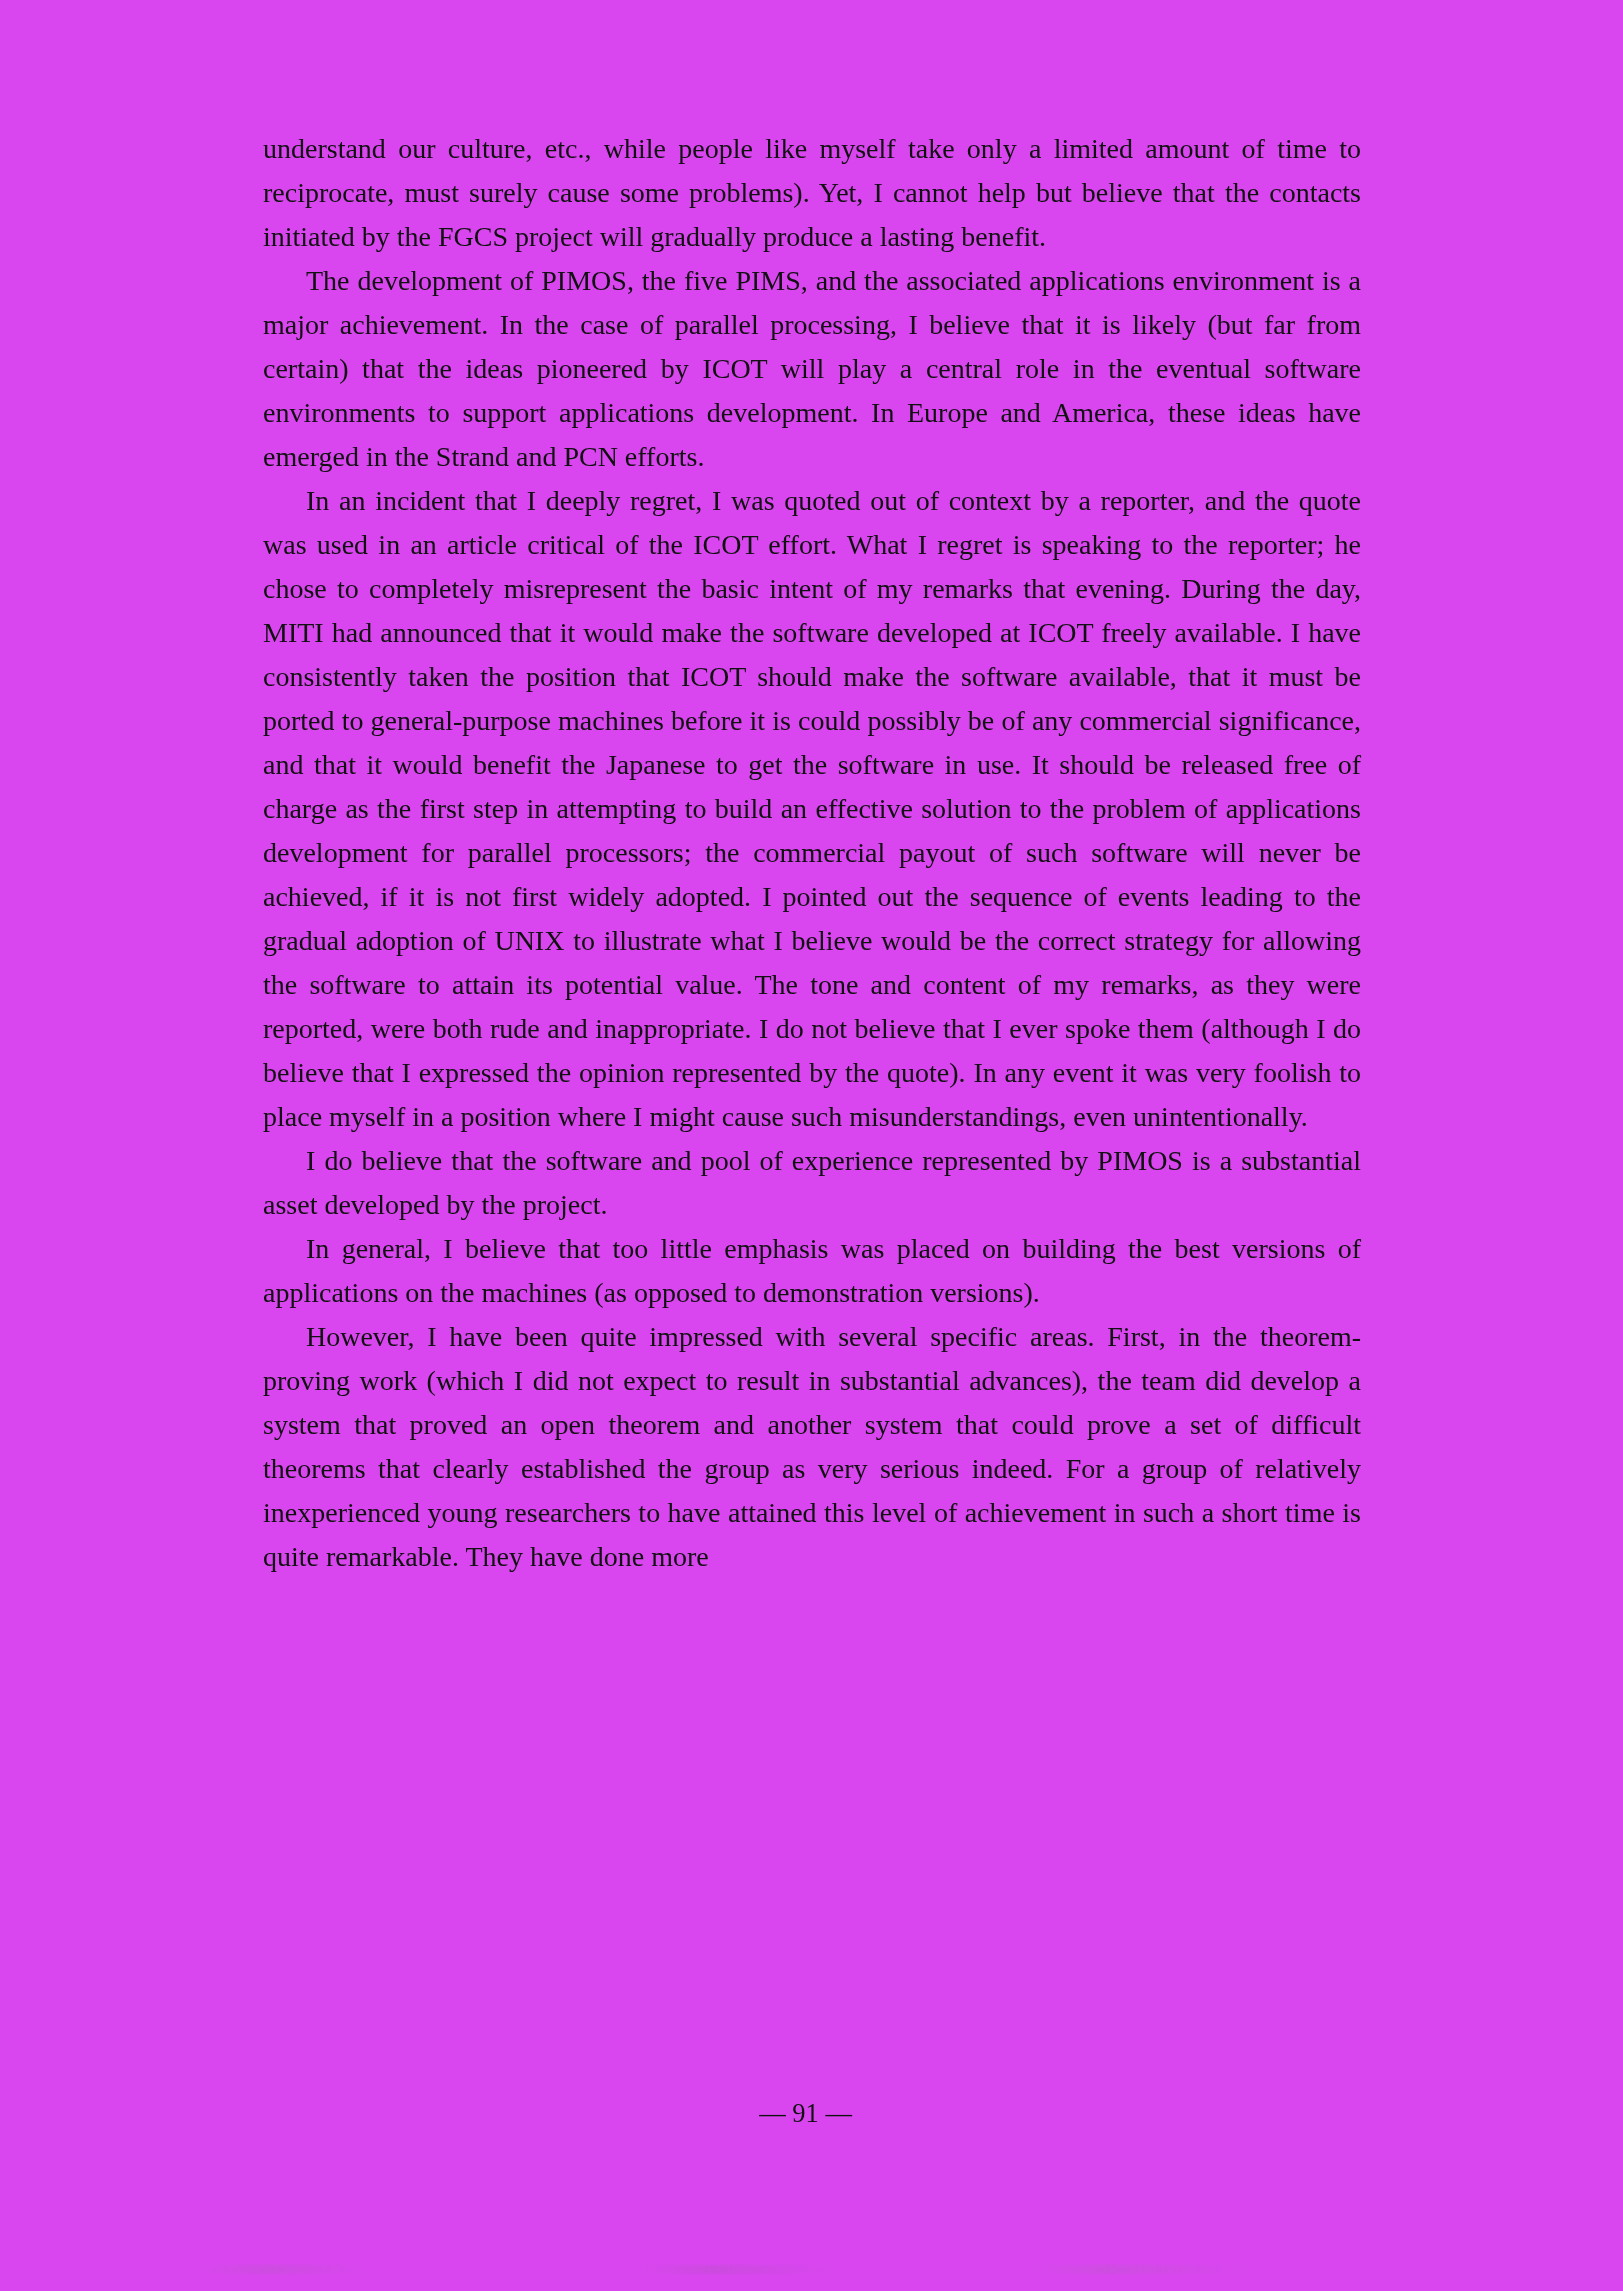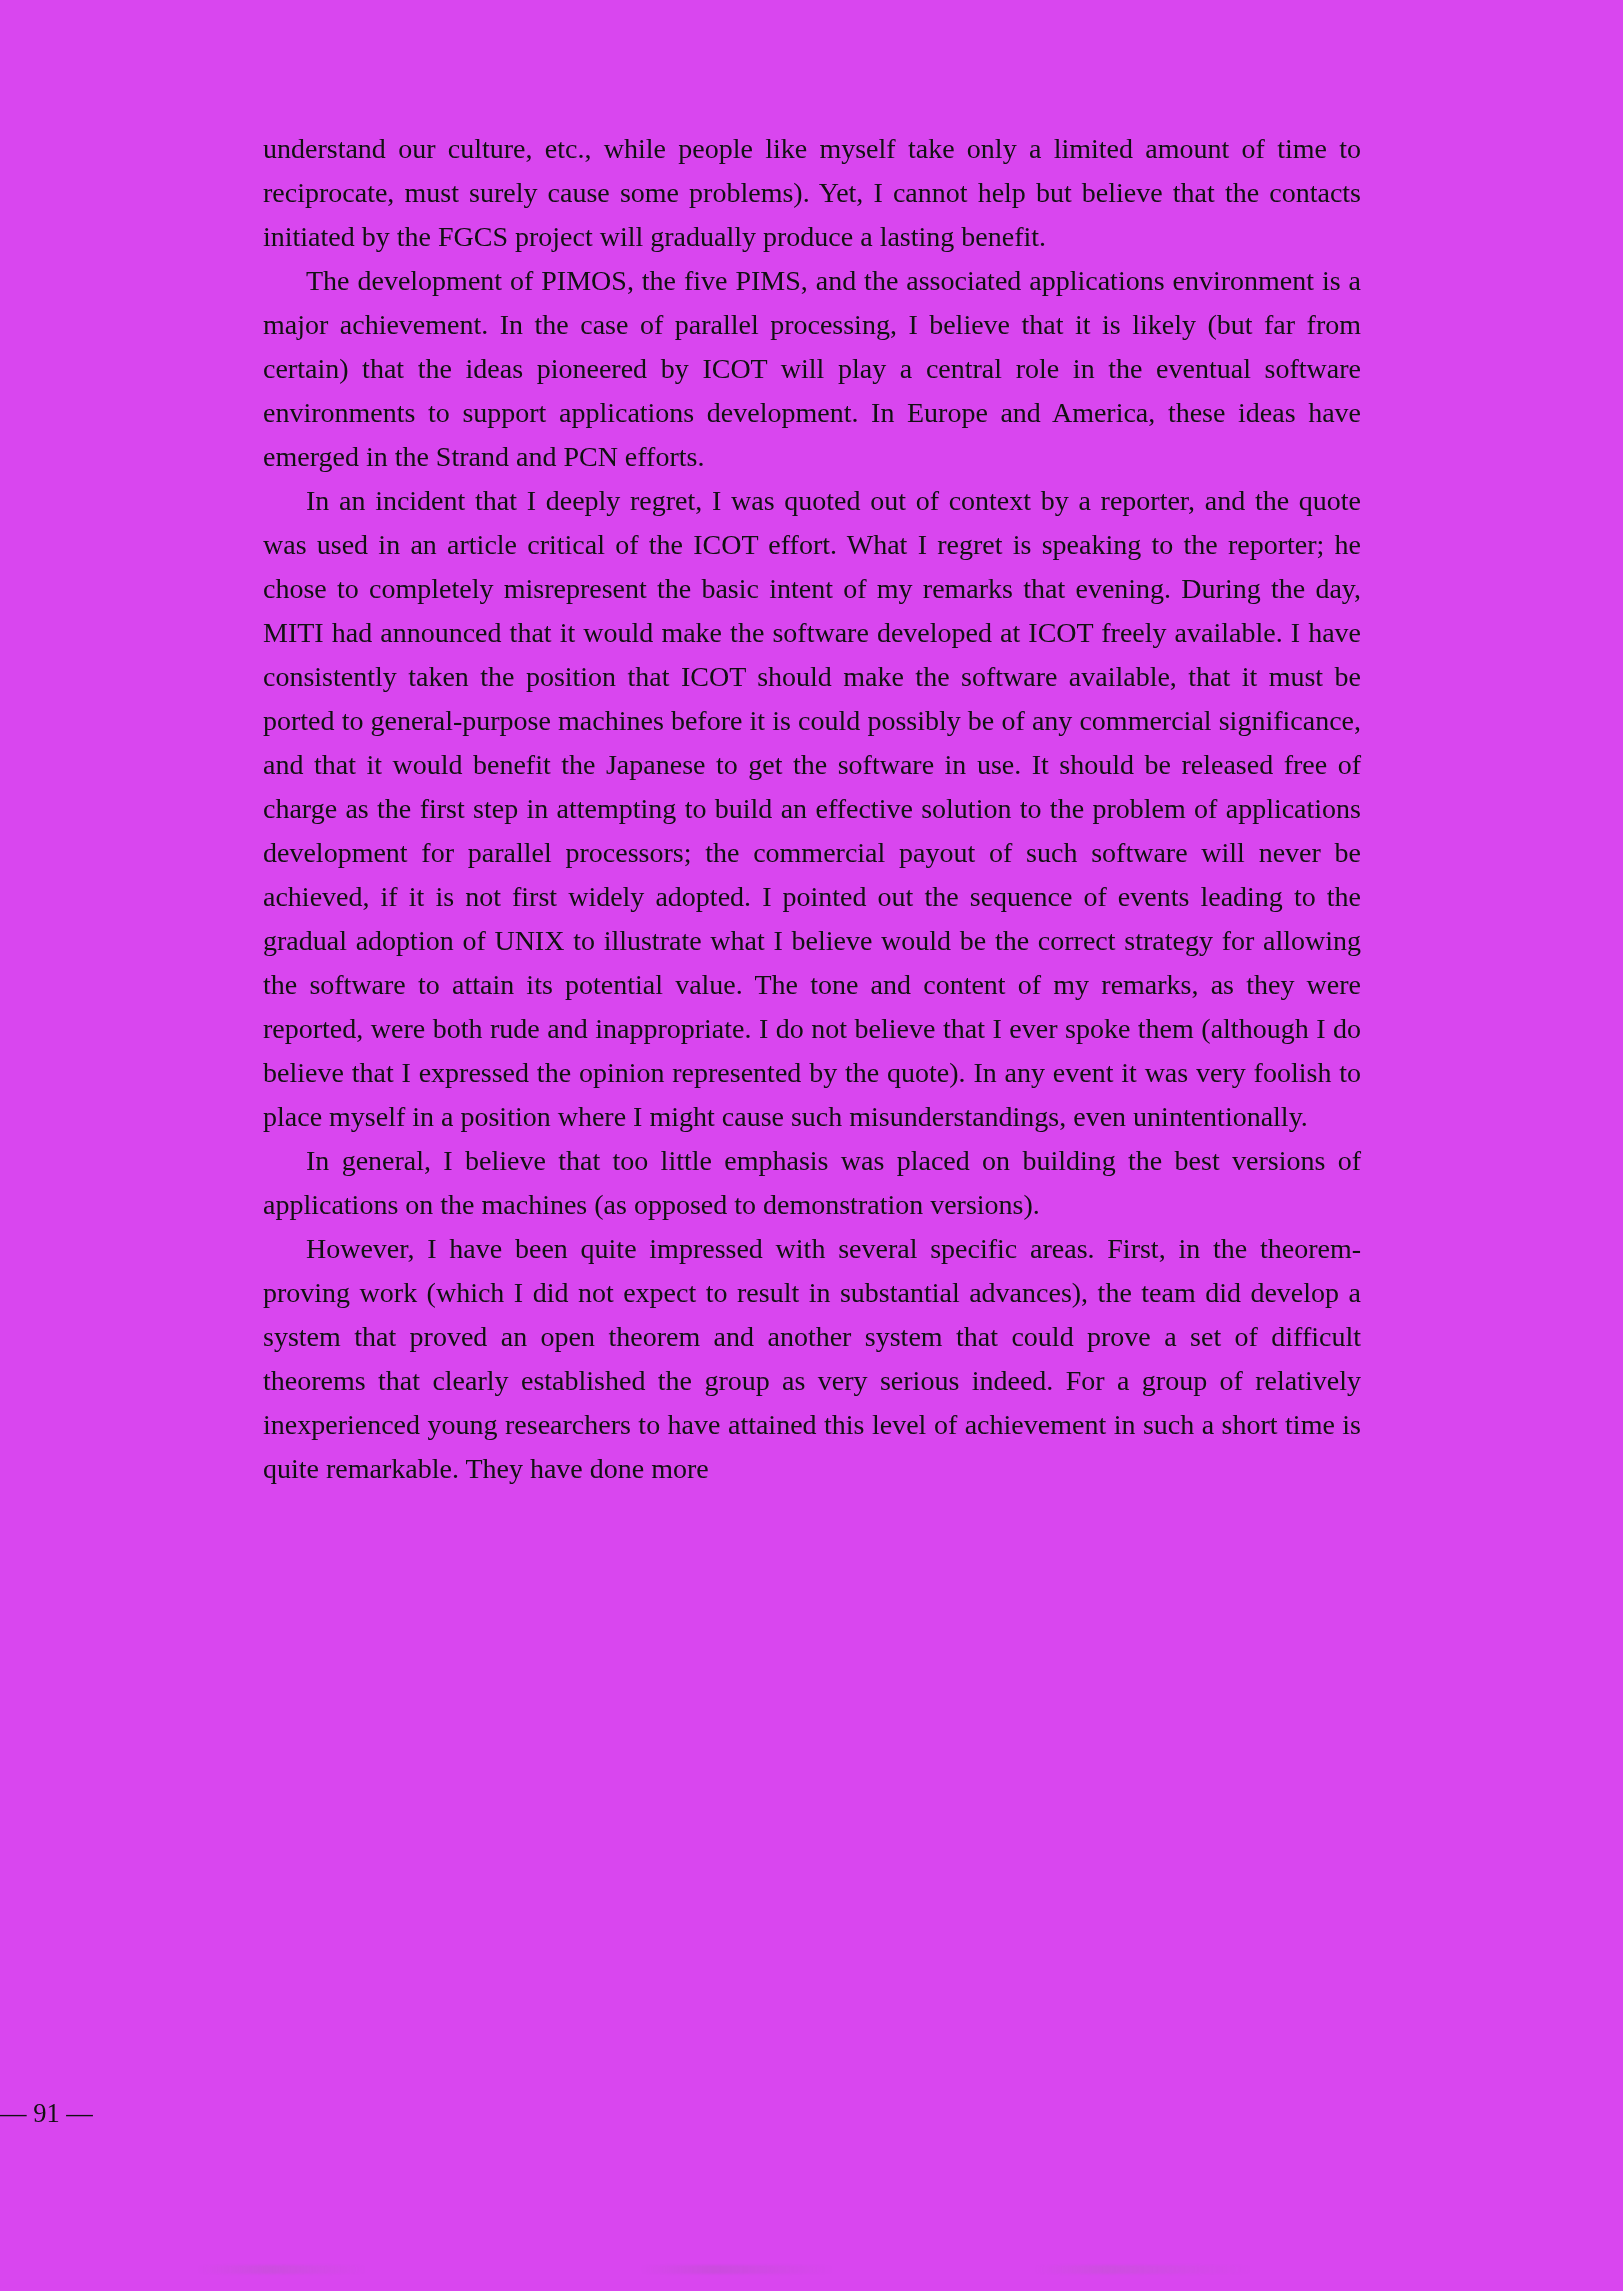--- a/index.html
+++ b/index.html
@@ -52,20 +52,21 @@
   }
   h2.second {
     margin-top: 63px;
     margin-bottom: 25.5px;
   }
   .page-number {
     position: absolute;
     left: 0;
     right: 12px;
     top: 2098px;
+    text-align: center;
     font-size: 26.5px;
     color: #111;
     font-family: "Liberation Serif", serif;
   }
   .edge-smudge {
     position: absolute;
     bottom: 17.6px;
     left: 196px;
     right: 196px;
     height: 9.8px;
@@ -81,20 +82,21 @@
   <div class="content">
 
     <div class="para-block">
       <p>understand our culture, etc., while people like myself take only a limited amount of time to reciprocate, must surely cause some problems). Yet, I cannot help but believe that the contacts initiated by the FGCS project will gradually produce a lasting benefit.</p>
     </div>
 
 
     <div class="para-block">
       <p class="indent">The development of PIMOS, the five PIMS, and the associated applications environment is a major achievement. In the case of parallel processing, I believe that it is likely (but far from certain) that the ideas pioneered by ICOT will play a central role in the eventual software environments to support applications development. In Europe and America, these ideas have emerged in the Strand and PCN efforts.</p>
       <p class="indent">In an incident that I deeply regret, I was quoted out of context by a reporter, and the quote was used in an article critical of the ICOT effort. What I regret is speaking to the reporter; he chose to completely misrepresent the basic intent of my remarks that evening. During the day, MITI had announced that it would make the software developed at ICOT freely available. I have consistently taken the position that ICOT should make the software available, that it must be ported to general-purpose machines before it is could possibly be of any commercial significance, and that it would benefit the Japanese to get the software in use. It should be released free of charge as the first step in attempting to build an effective solution to the problem of applications development for parallel processors; the commercial payout of such software will never be achieved, if it is not first widely adopted. I pointed out the sequence of events leading to the gradual adoption of UNIX to illustrate what I believe would be the correct strategy for allowing the software to attain its potential value. The tone and content of my remarks, as they were reported, were both rude and inappropriate. I do not believe that I ever spoke them (although I do believe that I expressed the opinion represented by the quote). In any event it was very foolish to place myself in a position where I might cause such misunderstandings, even unintentionally.</p>
+      <p class="indent">I do believe that the software and pool of experience represented by PIMOS is a substantial asset developed by the project.</p>
     </div>
 
 
     <div class="para-block">
       <p class="indent">In general, I believe that too little emphasis was placed on building the best versions of applications on the machines (as opposed to demonstration versions).</p>
       <p class="indent">However, I have been quite impressed with several specific areas. First, in the theorem-proving work (which I did not expect to result in substantial advances), the team did develop a system that proved an open theorem and another system that could prove a set of difficult theorems that clearly established the group as very serious indeed. For a group of relatively inexperienced young researchers to have attained this level of achievement in such a short time is quite remarkable. They have done more</p>
     </div>
 
   </div>
 

